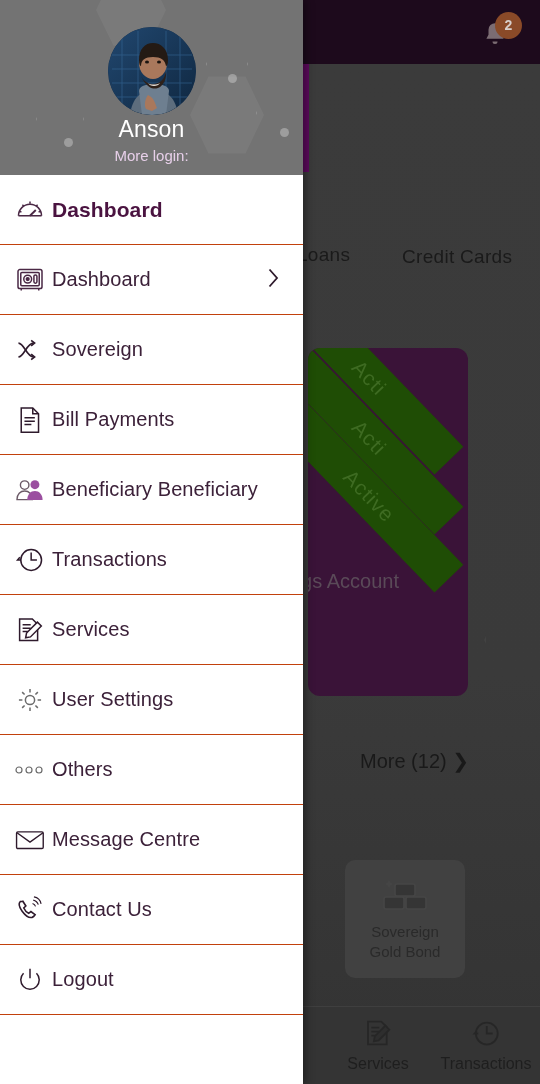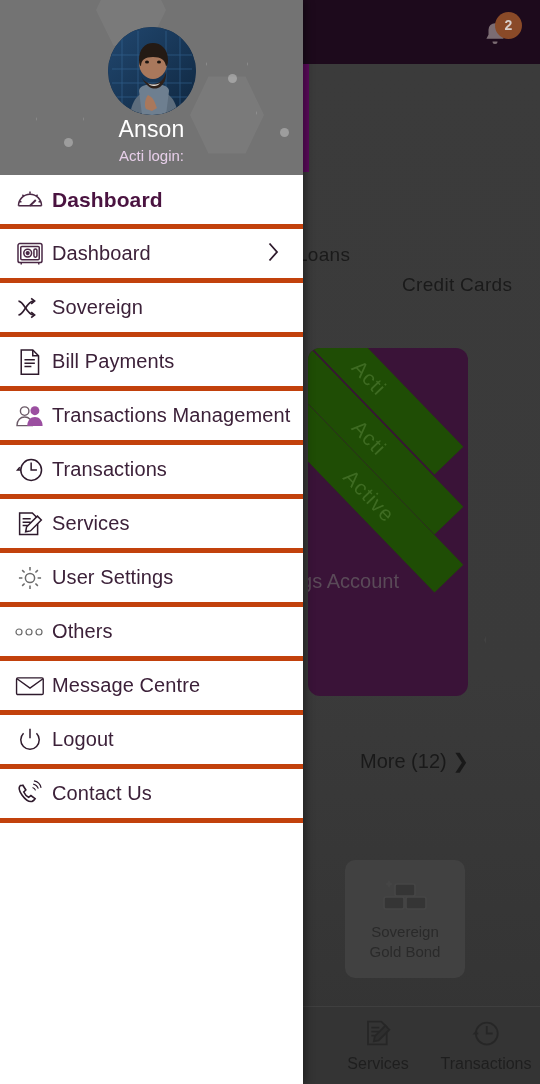--- a/index.html
+++ b/index.html
@@ -78,21 +78,20 @@
     color: #0e0e0e;
     font-size: 19px;
     letter-spacing: .3px;
     white-space: nowrap;
     opacity: .72;
   }
   .tab-loans { left: 297px; top: 8px; }
   .tab-credit {
     left: 392px; top: 6px;
     padding: 4px 10px;
-    margin-top: 28px;
   }
 
   
   .acct-card {
     position: absolute;
     left: 308px; top: 348px;
     width: 160px; height: 348px;
     background: #3a1338;
     border-radius: 12px;
     overflow: hidden;
@@ -246,22 +245,22 @@
     left: 0; top: 147px;
     width: 303px;
     text-align: center;
     color: #e7cfe9;
     font-size: 15px;
   }
 
   .menu { position: absolute; left: 0; top: 175px; width: 303px; }
   .menu-row {
     position: relative;
-    height: 54px;
-    border-bottom: 5px solid #c2410c;
+    height: 70px;
+    border-bottom: 1px solid #c2410c;
     display: flex;
     align-items: center;
     background: #fff;
   }
   .menu-ico {
     width: 52px;
     min-width: 52px;
     display: flex;
     align-items: center;
     justify-content: center;
@@ -408,21 +407,21 @@
             <path d="M32 44c1 8 6 13 13 13s12-5 13-13c1 6-2 15-8 17-2 .7-4 .8-6 .3-5-1.6-11-9-12-17.3z" fill="#2e211a"></path>
             <ellipse cx="39" cy="35" rx="2" ry="1.6" fill="#1b1410"></ellipse>
             <ellipse cx="51" cy="35" rx="2" ry="1.6" fill="#1b1410"></ellipse>
             <path d="M40 56c2 2 9 2 12 0-2 4-10 4-12 0z" fill="#e8e3de"></path>
             <path d="M40 68c-3 4-4 10-2 14l6 2 5-3c-2-5-3-10-9-13z" fill="#a9785c"></path>
           </g>
         </svg>
       </div>
 
       <div class="user-name">Anson</div>
-      <div class="last-login">Acti login:</div>
+      <div class="last-login">More login:</div>
     </div>
 
     <div class="menu">
 
       <div class="menu-row active">
         <span class="menu-ico">
           <svg width="30" height="30" viewBox="0 0 26 26" fill="none" stroke="#4a2845" stroke-width="1.3">
             <path d="M3 18a10 10 0 0 1 20 0"></path>
             <path d="M3 18h20"></path>
             <path d="M13 18l5-5" stroke-width="1.6"></path>
@@ -480,21 +479,21 @@
             <g stroke="#6b5a67" stroke-width="1.3" fill="none">
               <circle cx="10" cy="8.4" r="4"></circle>
               <path d="M2.8 22c0-5 3.2-8 7.2-8s7.2 3 7.2 8z"></path>
             </g>
             <g fill="#9b4fa0">
               <circle cx="19.6" cy="8" r="4.2"></circle>
               <path d="M12.4 22.4c0-5.2 3.2-8.4 7.2-8.4s7.2 3.2 7.2 8.4z"></path>
             </g>
           </svg>
         </span>
-        <span class="menu-lbl">Transactions Management</span>
+        <span class="menu-lbl">Beneficiary Beneficiary</span>
       </div>
 
       <div class="menu-row">
         <span class="menu-ico">
           <svg width="30" height="30" viewBox="0 0 26 26" fill="none" stroke="#2e1a2c" stroke-width="1.3">
             <circle cx="14" cy="13" r="9"></circle>
             <path d="M14 6.4V13h5"></path>
             <path d="M5.4 13H2.2l2-2.4"></path>
           </svg>
         </span>
@@ -534,41 +533,41 @@
       </div>
 
       <div class="menu-row">
         <span class="menu-ico">
           <svg width="32" height="26" viewBox="0 0 30 24" fill="none" stroke="#2e1a2c" stroke-width="1.3">
             <rect x="2.4" y="4.4" width="25" height="15.6" rx="1.2"></rect>
             <path d="M2.8 5.2L15 14l12.2-8.8"></path>
           </svg>
         </span>
         <span class="menu-lbl">Message Centre</span>
-      </div>
-
-      <div class="menu-row">
-        <span class="menu-ico">
-          <svg width="30" height="30" viewBox="0 0 26 26" fill="none" stroke="#2e1a2c" stroke-width="1.3">
-            <path d="M7.4 7.2a8 8 0 1 0 11.2 0"></path>
-            <path d="M13 3.2v8.2"></path>
-          </svg>
-        </span>
-        <span class="menu-lbl">Logout</span>
       </div>
 
       <div class="menu-row">
         <span class="menu-ico">
           <svg width="30" height="30" viewBox="0 0 26 26" fill="none" stroke="#2e1a2c" stroke-width="1.4">
             <path d="M4.6 5.6c-1.6 1.6-1.2 4.6 1.6 8.4 2.8 3.8 6.4 6 8.6 5.4 1-0.3 2-1.4 2.6-2.3l-3.6-2.8-2 1.6c-1.6-0.8-3.4-2.8-4.2-4.6l1.8-1.8L6.8 5.4c-0.8 0.2-1.6 0.2-2.2 0.2z"></path>
             <path d="M15.8 4.4c2 0.4 3.8 2 4.4 4" stroke-width="1"></path>
             <path d="M15.2 7.4c1.2 0.4 2.2 1.3 2.6 2.5" stroke-width="1"></path>
             <path d="M16.4 1.6c3 0.5 5.6 3 6.2 6" stroke-width="1"></path>
           </svg>
         </span>
         <span class="menu-lbl">Contact Us</span>
       </div>
 
+      <div class="menu-row">
+        <span class="menu-ico">
+          <svg width="30" height="30" viewBox="0 0 26 26" fill="none" stroke="#2e1a2c" stroke-width="1.3">
+            <path d="M7.4 7.2a8 8 0 1 0 11.2 0"></path>
+            <path d="M13 3.2v8.2"></path>
+          </svg>
+        </span>
+        <span class="menu-lbl">Logout</span>
+      </div>
+
       <div class="menu-tail"></div>
     </div>
   </div>
 
 </div>
 
 </body></html>

